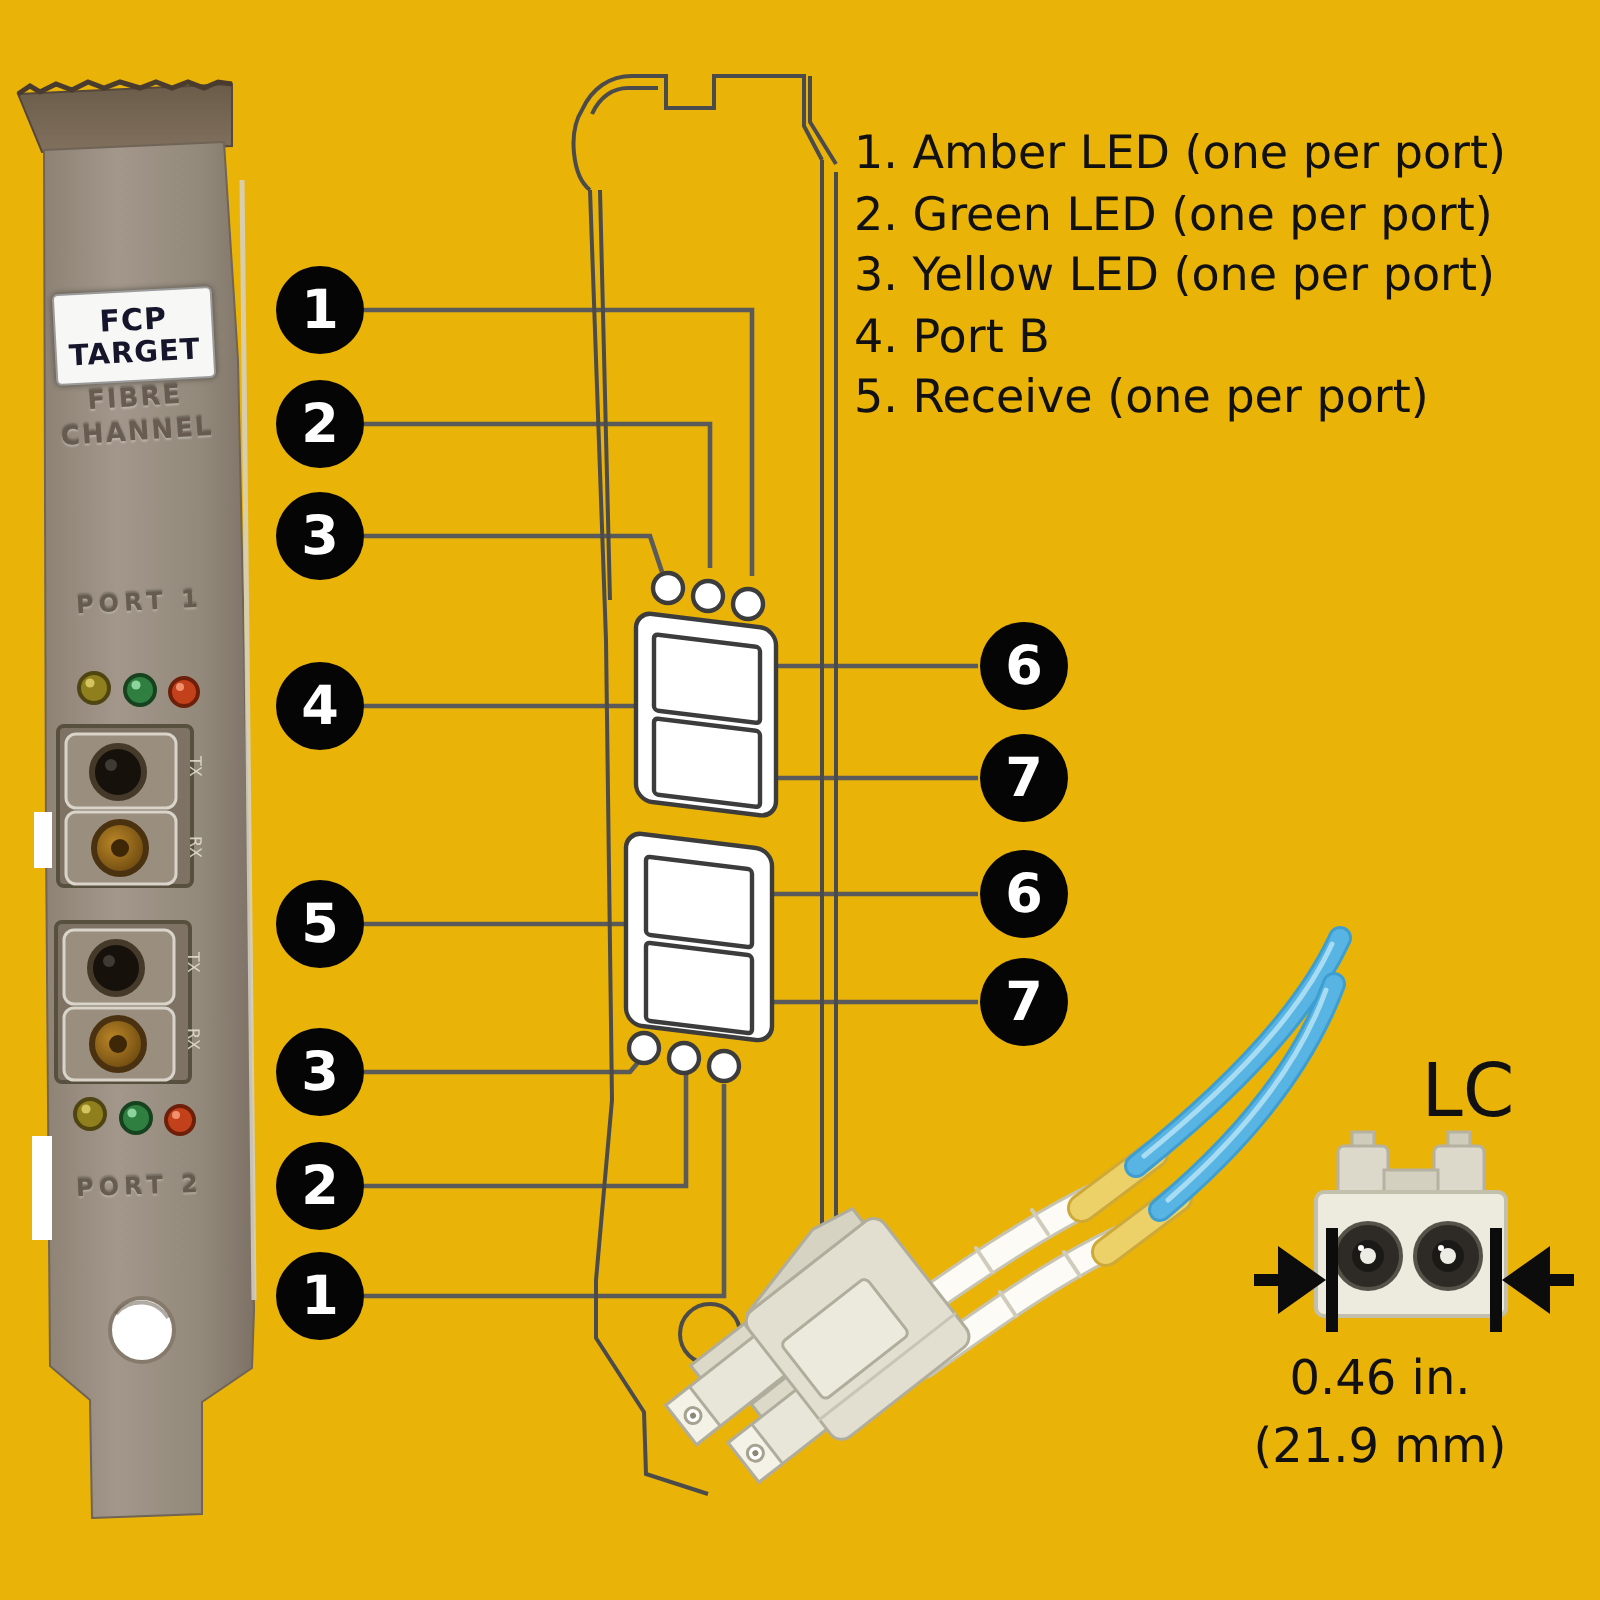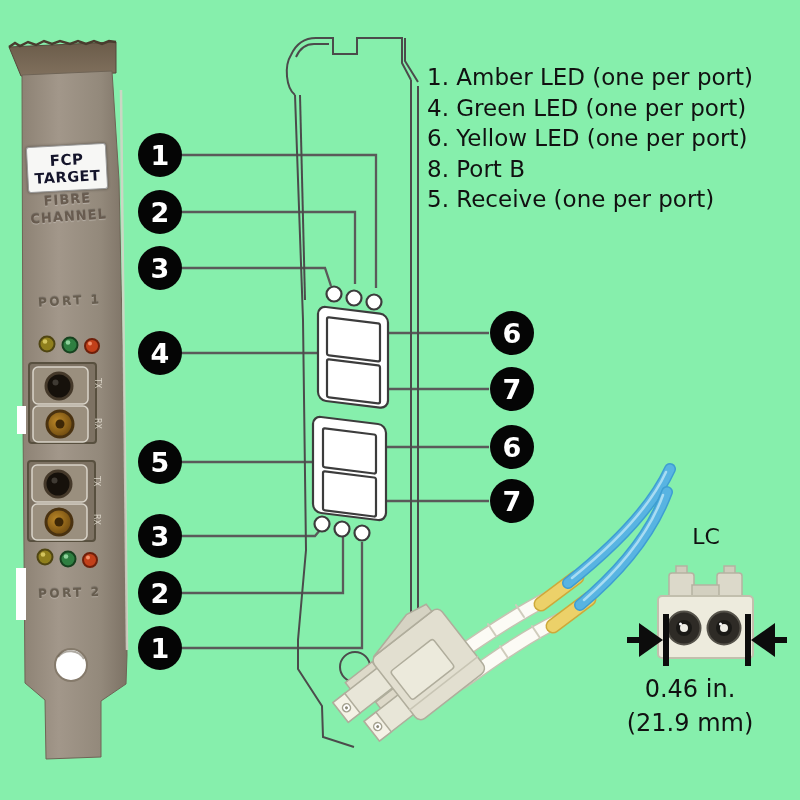--- a/index.html
+++ b/index.html
@@ -1,20 +1,20 @@
 <!DOCTYPE html>
 <html><head>
 <meta charset="utf-8">
 <style>
   * { margin: 0; padding: 0; box-sizing: border-box; }
   html,body { background:#fff; }
   .stage {
     position: relative;
     width: 800px; height: 800px;
-    background: #86efac;
+    background: #eab308;
     font-family: "DejaVu Sans", sans-serif;
     overflow: hidden;
   }
   .artwork { position:absolute; left:0; top:0; }
 
   
   .legend { position:absolute; left:427px; top:62px; }
   .legend-item {
     font-size:23px; line-height:30.5px; color:#111;
     white-space:nowrap;
@@ -48,22 +48,22 @@
   .port-engraving {
     position:absolute; font-size:12px; font-weight:bold; letter-spacing:2.5px;
     color:#5e5446; opacity:.85;
     text-shadow:0 1px 1px rgba(255,255,255,.3), 0 -1px 1px rgba(0,0,0,.3);
   }
   .port-1 { left:38px; top:294px; transform:rotate(-3deg); }
   .port-2 { left:38px; top:586px; transform:rotate(-2deg); }
 
   
   .lc-title {
-    position:absolute; left:656px; top:524px; width:100px; text-align:center;
-    font-size:22px; color:#111;
+    position:absolute; left:684px; top:524px; width:100px; text-align:center;
+    font-size:37px; color:#111;
   }
   .lc-dims {
     position:absolute; left:608px; top:672px; width:164px; text-align:center;
     font-size:24px; line-height:34px; color:#111;
   }
 </style>
 </head>
 <body>
 
 <div class="stage">
@@ -252,23 +252,23 @@
         <path d="M 663,640 L 639,623 L 639,657 Z"></path>
         <path d="M 751,640 L 775,623 L 775,657 Z"></path>
         <rect x="627" y="637" width="13" height="6"></rect>
         <rect x="774" y="637" width="13" height="6"></rect>
       </g>
     </g>
   </svg>
 
   <div class="legend">
     <div class="legend-item">1. Amber LED (one per port)</div>
-    <div class="legend-item">4. Green LED (one per port)</div>
-    <div class="legend-item">6. Yellow LED (one per port)</div>
-    <div class="legend-item">8. Port B</div>
+    <div class="legend-item">2. Green LED (one per port)</div>
+    <div class="legend-item">3. Yellow LED (one per port)</div>
+    <div class="legend-item">4. Port B</div>
     <div class="legend-item">5. Receive (one per port)</div>
   </div>
 
   <div class="callout" style="left:138px;top:133px">1</div>
   <div class="callout" style="left:138px;top:190px">2</div>
   <div class="callout" style="left:138px;top:246px">3</div>
   <div class="callout" style="left:138px;top:331px">4</div>
   <div class="callout" style="left:138px;top:440px">5</div>
   <div class="callout" style="left:138px;top:514px">3</div>
   <div class="callout" style="left:138px;top:571px">2</div>

